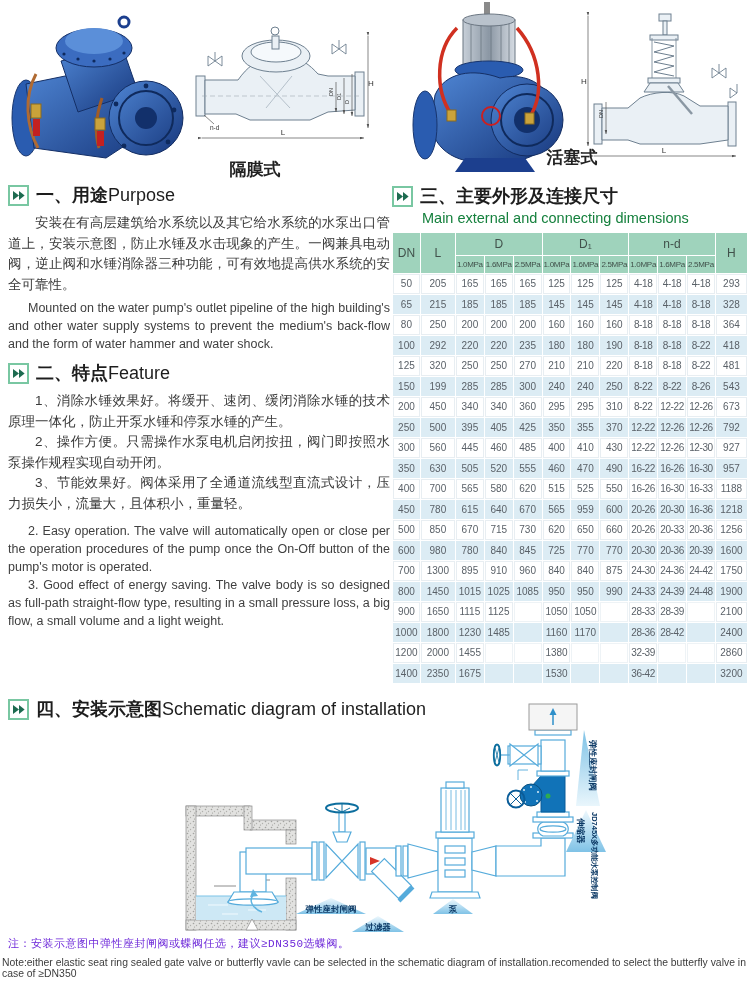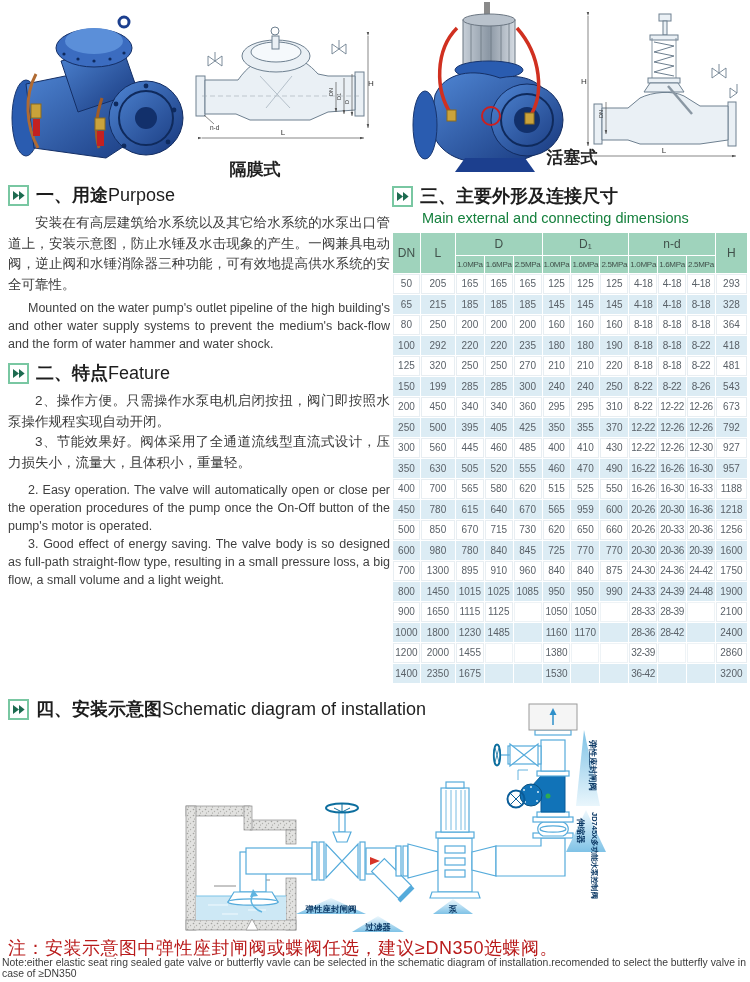--- a/index.html
+++ b/index.html
@@ -27,21 +27,21 @@
              background:#fff;margin-top:2px;}
   table.dims th{background:#9fd3bc;color:#41514b;font-weight:normal;text-align:center;padding:0;}
   table.dims .gh{font-size:12px;height:22px;}
   table.dims .ph{font-size:8px;height:17px;letter-spacing:-0.3px;}
   table.dims td{font-size:10px;color:#5a6168;text-align:center;height:19.5px;padding:0;
                 white-space:nowrap;background:#fff;box-shadow:inset 0 0 0 1px #e8eef2;}
   table.dims tr.blue td{background:#dcecf4;box-shadow:none;}
   table.dims td.nd{font-size:10px;letter-spacing:-0.4px;}
   table.dims td.empty{background:#fff;box-shadow:inset 0 0 0 1px #eef3f6;}
   
-  .note-zh{font-size:18px;color:#b91c1c;letter-spacing:.5px;}
+  .note-zh{font-size:11px;color:#6d28d9;letter-spacing:.5px;font-family:Liberation Mono, monospace;}
   .note-en{font-size:10.4px;color:#3c3c3c;}
   svg text{font-family:"Liberation Sans","DejaVu Sans",sans-serif;}
 </style>
 </head>
 <body>
 
 <div class="page">
 
   <svg class="abs" style="left:6px;top:6px" width="178" height="158" viewBox="0 0 178 158">
     <defs>
@@ -231,20 +231,21 @@
     <div class="sec-h">
       <span class="sec-icon">
         <svg width="13" height="11" viewBox="0 0 13 11">
             <path d="M1 1 L7 5.5 L1 10 Z" fill="#1d6b50"></path>
             <path d="M7 1 L12.6 5.5 L7 10 Z" fill="#1d6b50"></path>
           </svg>
       </span>
       <span class="sec-title"><span class="zh"><span>二、</span><span>特点</span></span><span class="en">Feature</span></span>
     </div>
     <div class="gap6"></div>
+    <p class="p-zh">1、消除水锤效果好。将缓开、速闭、缓闭消除水锤的技术原理一体化，防止开泵水锤和停泵水锤的产生。</p>
     <p class="p-zh">2、操作方便。只需操作水泵电机启闭按扭，阀门即按照水泵操作规程实现自动开闭。</p>
     <p class="p-zh">3、节能效果好。阀体采用了全通道流线型直流式设计，压力损失小，流量大，且体积小，重量轻。</p>
     <div class="gap8"></div>
     <p class="p-en">2. Easy operation. The valve will automatically open or close per the operation procedures of the pump once the On-Off button of the pump's motor is operated.</p>
     <p class="p-en">3. Good effect of energy saving. The valve body is so designed as full-path straight-flow type, resulting in a small pressure loss, a big flow, a small volume and a light weight.</p>
   </div>
 
   <div class="abs col-right">
     <div class="sec-h">
       <span class="sec-icon">

